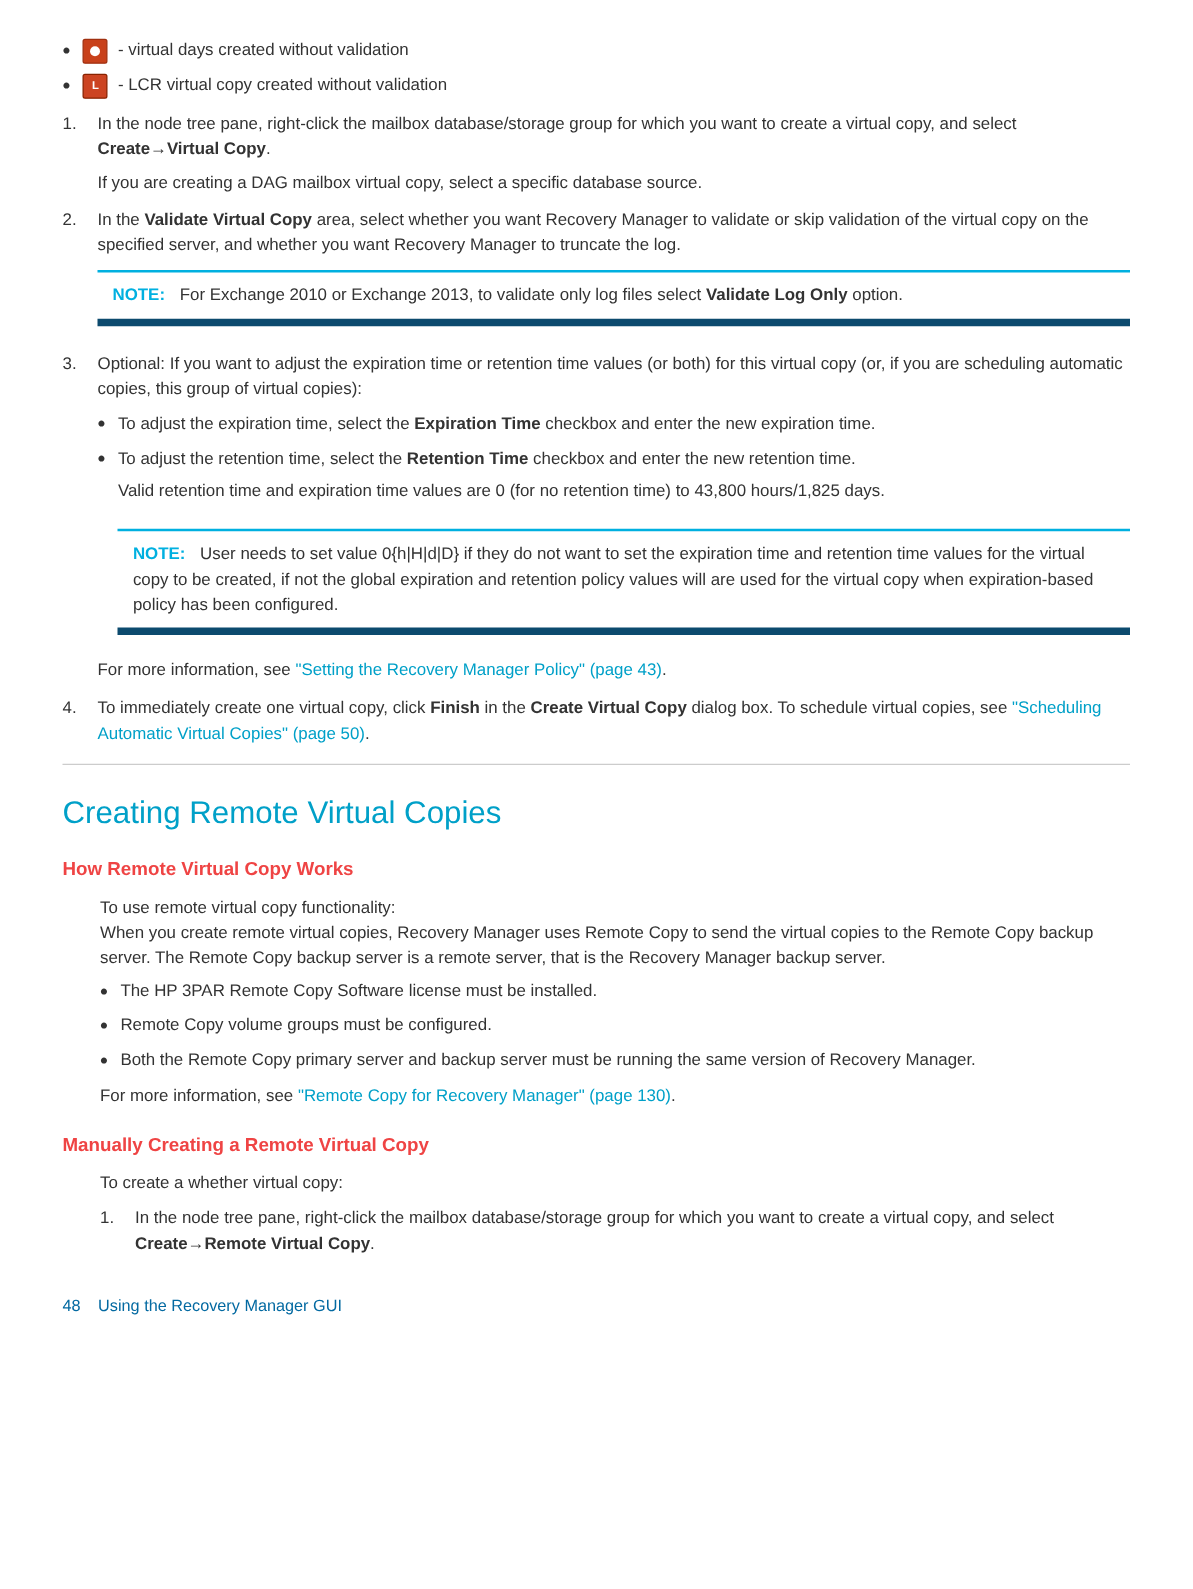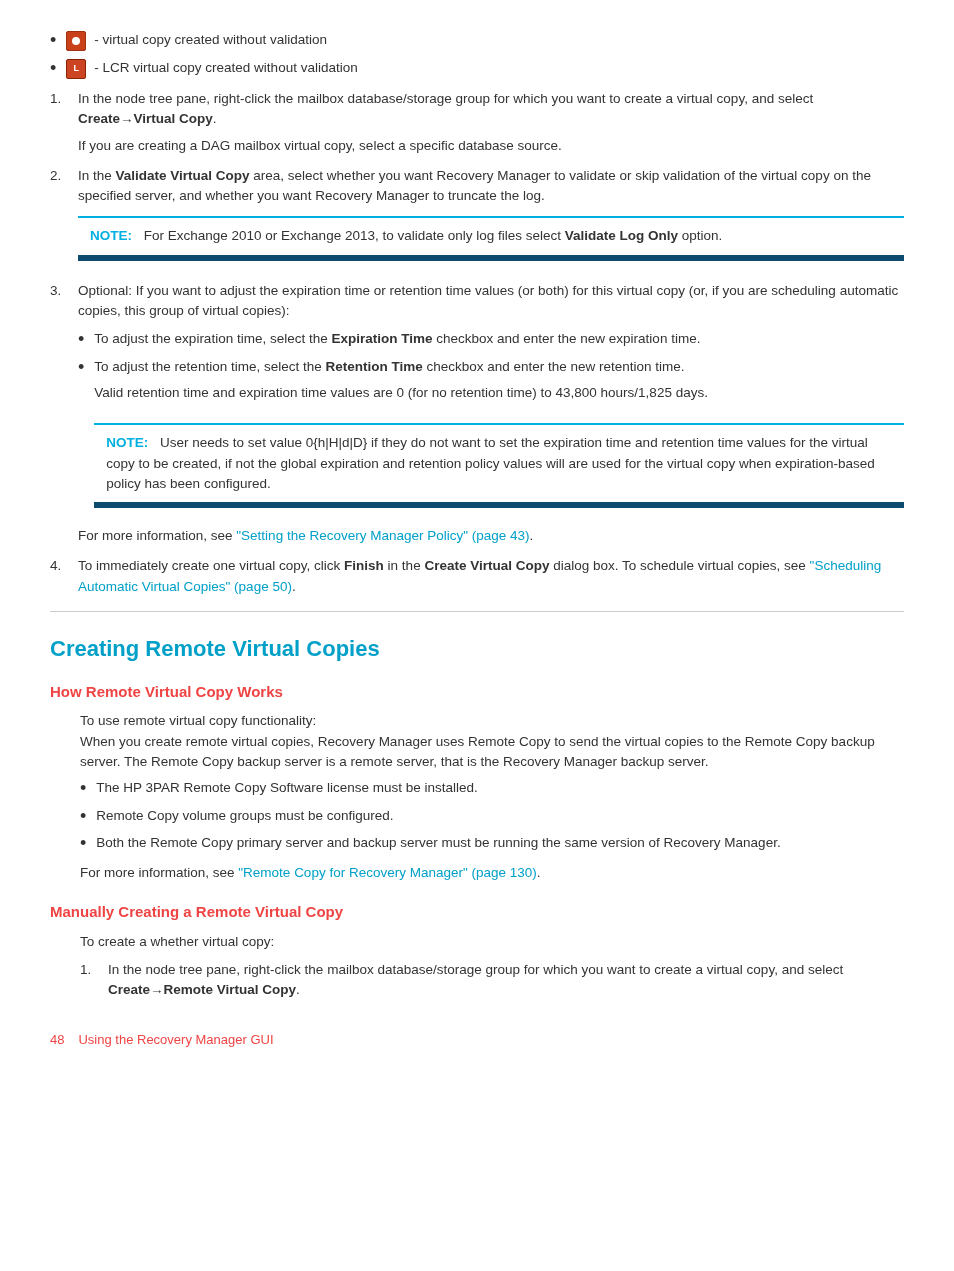--- a/index.html
+++ b/index.html
@@ -123,55 +123,55 @@
       color: #00a0c8;
       text-decoration: none;
     }
     hr.section-divider {
       border: none;
       border-top: 1px solid #ccc;
       margin: 14px 0;
     }
     .section-heading {
       color: #00a0c8;
-      font-size: 22px;
-      font-weight: bold;
+      font-size: 25px;
+      font-weight: normal;
       margin-top: 20px;
       margin-bottom: 10px;
     }
     .sub-heading {
       color: #ef4444;
       font-size: 15px;
       font-weight: bold;
       margin-top: 16px;
       margin-bottom: 8px;
     }
     .indent {
       margin-left: 30px;
     }
     .page-footer {
       display: flex;
       align-items: center;
       margin-top: 30px;
       font-size: 13px;
-      color: #ef4444;
+      color: #0369a1;
     }
     .footer-num {
       margin-right: 14px;
       font-size: 13px;
     }
   </style>
 </head>
 <body>
 
 <ul class="bullet-list">
   <li>
     <span class="bullet-dot">•</span>
     <span class="icon-box"></span>
-    <span>- virtual copy created without validation</span>
+    <span>- virtual days created without validation</span>
   </li>
   <li>
     <span class="bullet-dot">•</span>
     <span class="icon-box-lcr"></span>
     <span>- LCR virtual copy created without validation</span>
   </li>
 </ul>
 
 <ol class="ordered-list">
   <li>

